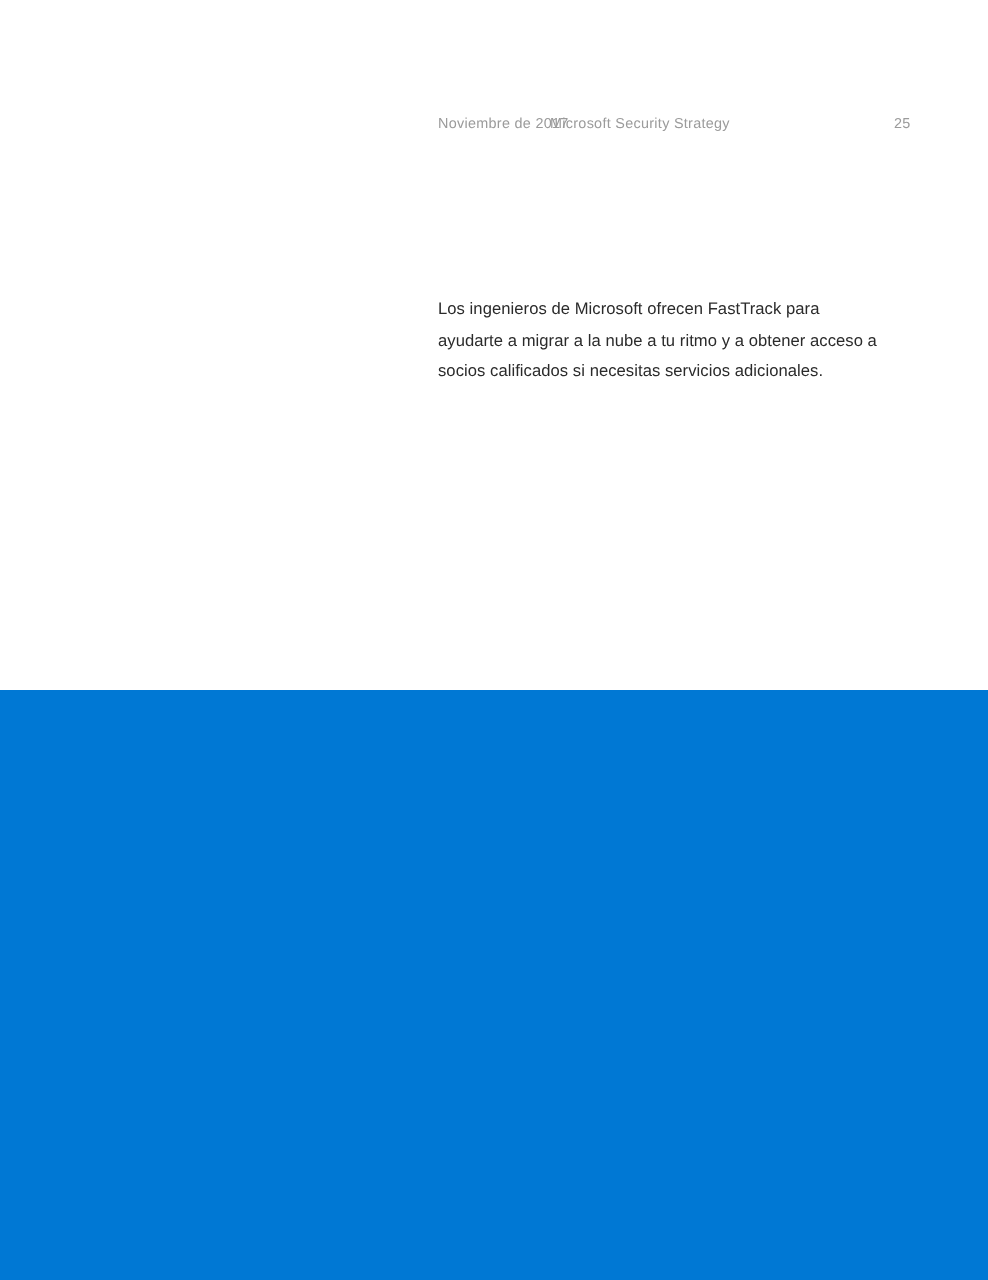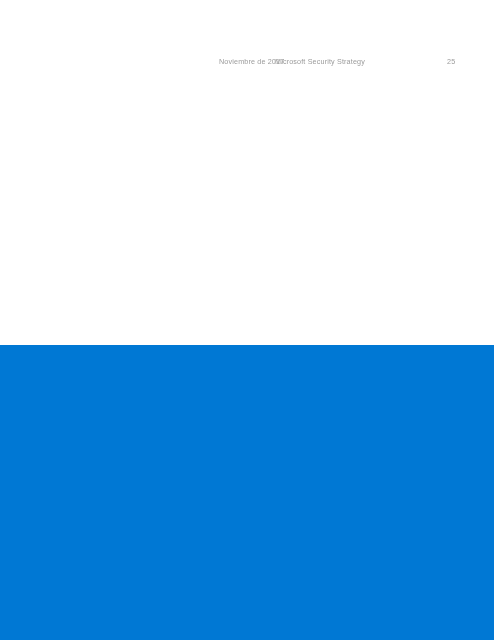--- a/index.html
+++ b/index.html
@@ -80,20 +80,21 @@
 <body>
 
 <div id="page">
 
   <div class="running-head">
     <span class="rh-date">Noviembre de 2017</span>
     <span class="rh-title">Microsoft Security Strategy</span>
     <span class="rh-pageno">25</span>
   </div>
 
+  <p class="body-paragraph">Los ingenieros de Microsoft ofrecen FastTrack para ayudarte a migrar a la nube a tu ritmo y a obtener acceso a socios calificados si necesitas servicios adicionales.</p>
 
   <div class="blue-band">
 
     
 
     
   </div>
 
 </div>
 

